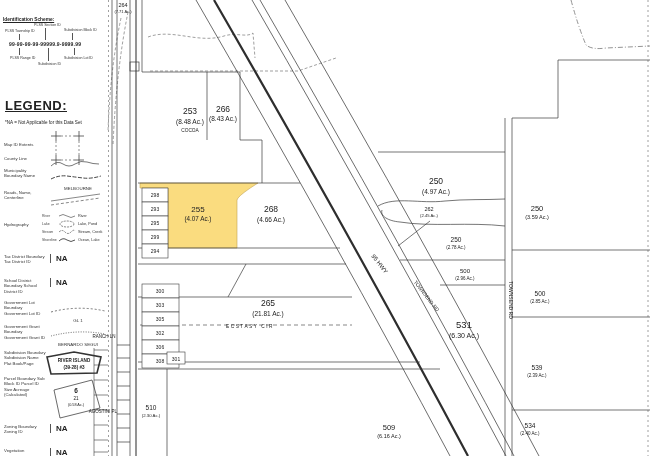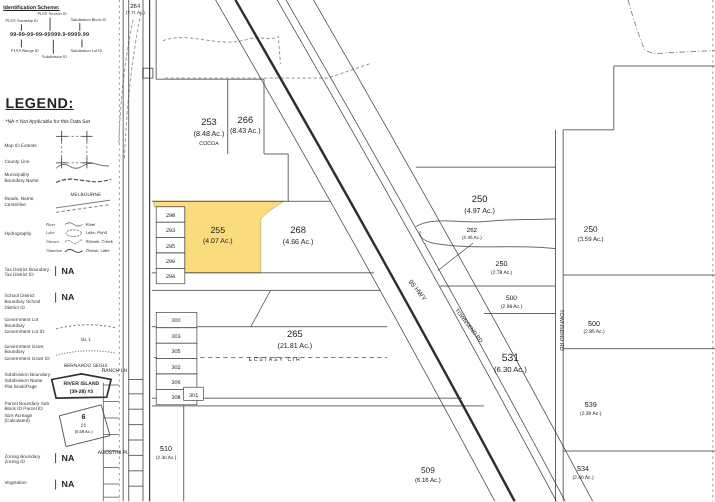--- a/index.html
+++ b/index.html
@@ -1,19 +1,19 @@
 <!DOCTYPE html>
 <html><head>
 <meta charset="utf-8">
 <style>
   html,body{margin:0;padding:0;background:#fff;}
   body{width:650px;height:456px;position:relative;overflow:hidden;
        font-family:"Liberation Sans",sans-serif;color:#222;}
   #mapsvg{position:absolute;left:0;top:0;z-index:2;}
-  #legend{position:absolute;left:0;top:4px;width:107px;height:354px;z-index:3;}
+  #legend{position:absolute;left:0;top:16px;width:107px;height:354px;z-index:3;}
   .tick{position:absolute;border-left:1px solid #555;width:0;}
   #idscheme{position:absolute;left:0;top:0;width:106px;height:60px;}
   .idlab{position:absolute;font-size:3.6px;color:#333;white-space:nowrap;}
   .idfmt{position:absolute;font-size:5px;font-weight:bold;letter-spacing:.2px;white-space:nowrap;}
   .idtitle{position:absolute;font-size:4.8px;font-weight:bold;text-decoration:underline;white-space:nowrap;}
   #legtitle{position:absolute;left:5px;top:82px;font-size:13px;font-weight:bold;
             text-decoration:underline;letter-spacing:.5px;}
   #legnote{position:absolute;left:5px;top:104px;font-size:4.6px;}
   .lrow{position:absolute;left:4px;width:100px;}
   .llabel{position:absolute;left:0;top:0;width:42px;font-size:4.3px;line-height:1.25;color:#333;}

